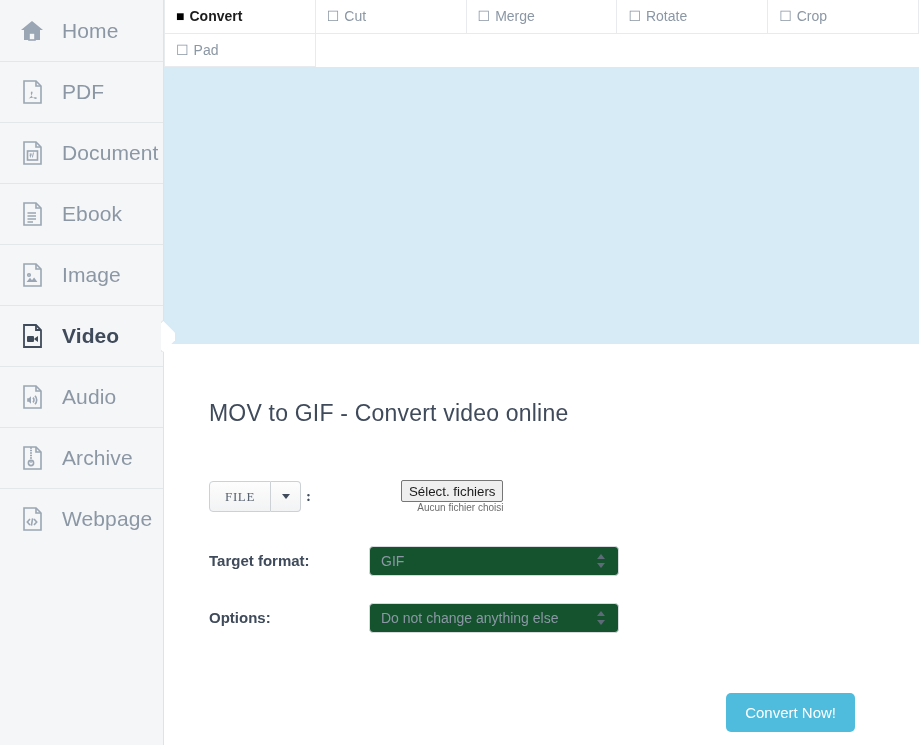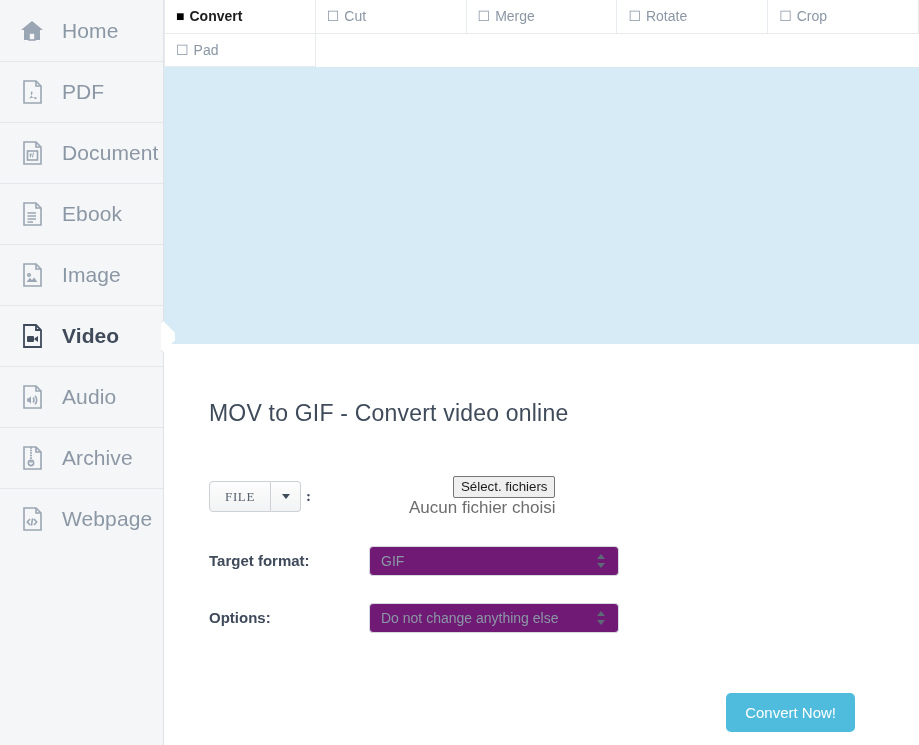--- a/index.html
+++ b/index.html
@@ -201,30 +201,30 @@
     border: 1px solid #767676;
     border-radius: 2px;
     font-size: 13.3px;
     color: #1c1c1c;
     display: flex; align-items: center;
     font-family: "Liberation Sans", sans-serif;
     cursor: pointer;
   }
   .file-status {
     margin-left: 8px;
-    font-size: 17px;
+    font-size: 10px;
     color: #6d6d6d;
     white-space: nowrap;
   }
 
   .sel {
     position: relative;
     width: 250px;
     height: 30px;
-    background: #701a75;
+    background: #14532d;
     border: 1px solid #d7dbe0;
     border-radius: 4px;
     display: flex;
     align-items: center;
     padding-left: 11px;
     font-size: 14px;
     color: #8b97a5;
     cursor: pointer;
   }
   .sel .spin {

